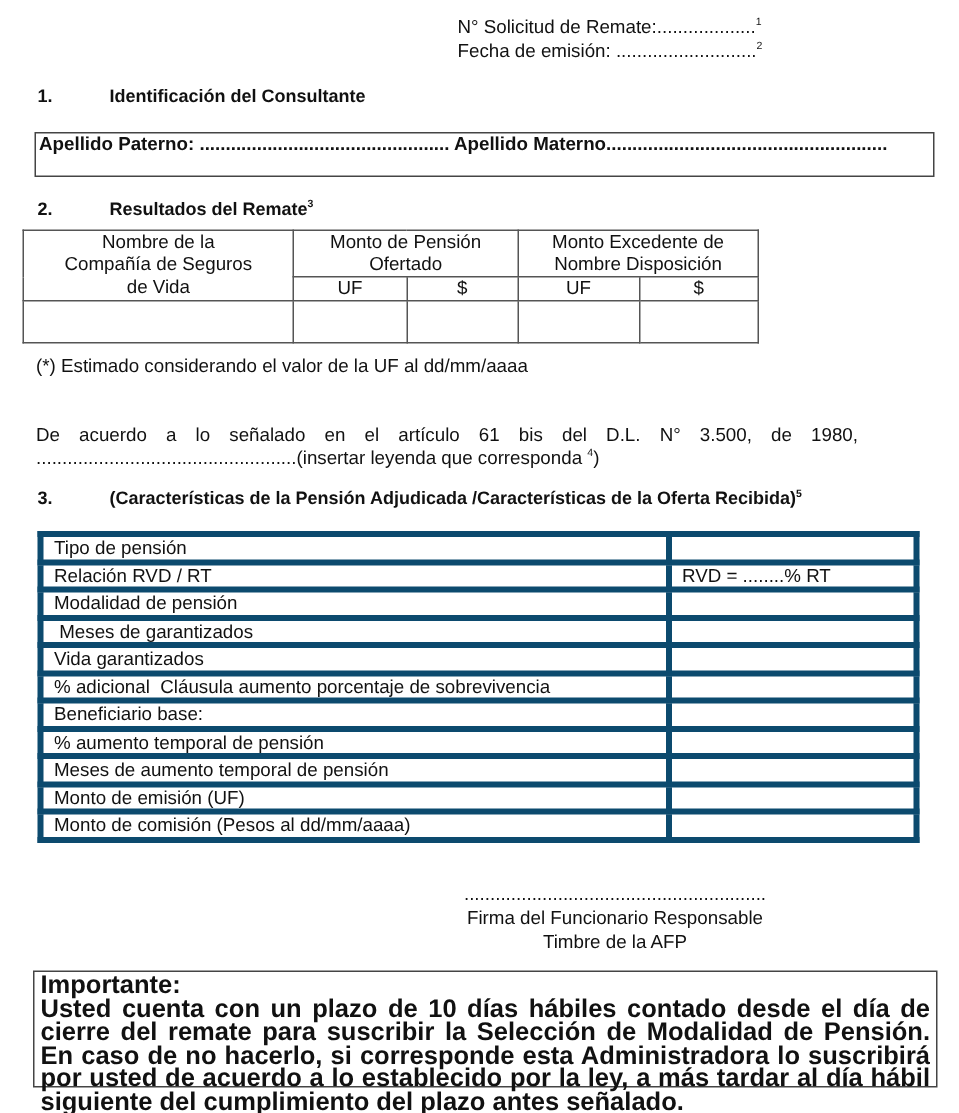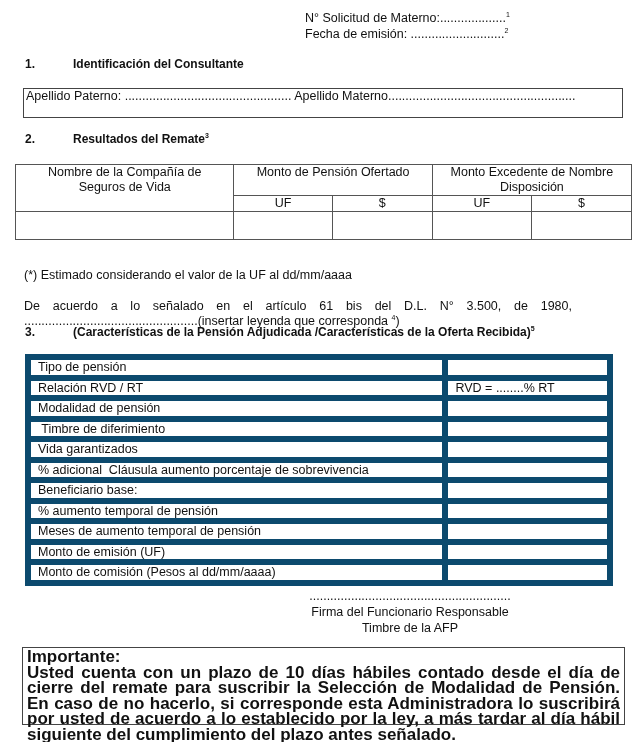--- a/index.html
+++ b/index.html
@@ -7,41 +7,41 @@
     width: 639px; height: 742px; position: relative; overflow: hidden;
     font-family: "Liberation Sans", "DejaVu Sans", sans-serif;
     color: #111; font-size: 12px;
   }
   .abs { position: absolute; }
   sup { font-size: 7px; line-height: 0; vertical-align: super; }
   .hdr { left: 305px; top: 10px; line-height: 16px; font-size: 12.5px; }
   .section-title { font-weight: bold; font-size: 12px; }
   .section-title .num { position: absolute; left: 0; }
   .section-title .txt { position: absolute; left: 48px; white-space: nowrap; }
-  .box { border: 1px solid #444; box-sizing: border-box; }
+  .box { border: 1px solid #444; box-sizing: border-box; font-weight: bold; }
   .id-box { left: 23px; top: 88px; width: 600px; height: 30px; padding: 0 2px; line-height: 14px; font-size: 12.5px; }
   .id-box .row { white-space: nowrap; overflow: hidden; }
   table { border-collapse: collapse; }
-  .t2 { left: 15px; top: 164px; width: 617px; }
+  .t2 { left: 15px; top: 153px; width: 491px; }
   .t2 td { border: 1px solid #555; text-align: center; font-size: 12.5px; padding: 0; line-height: 15px; vertical-align: top; }
   .t3 { left: 25px; top: 354px; width: 588px; }
-  .t3 td { border: 6px solid #0c4a6e; font-size: 12.5px; padding: 0 0 0 7px; height: 14.5px; line-height: 14.5px; white-space: nowrap; }
-  .note { left: 24px; top: 237px; font-size: 12.5px; margin-top: 31px; }
-  .para { left: 24px; top: 299px; width: 548px; font-size: 12.5px; line-height: 15px; }
+  .t3 td { border: 4px solid #0c4a6e; font-size: 12.5px; padding: 0 0 0 7px; height: 14.5px; line-height: 14.5px; white-space: nowrap; }
+  .note { left: 24px; top: 237px; font-size: 12.5px; }
+  .para { left: 24px; top: 283px; width: 548px; font-size: 12.5px; line-height: 15px; }
   .para .l1 { text-align: justify; text-align-last: justify; }
   .sig { left: 305px; top: 588px; font-size: 12.5px; line-height: 16px; text-align: center; width: 210px; }
   .imp { left: 22px; top: 647px; width: 603px; height: 78px; padding: 1px 4px; font-weight: bold; font-size: 17px; line-height: 15.5px; }
   .imp .body { text-align: justify; }
 </style>
 </head>
 <body>
 
 <div class="abs hdr">
   <div>
-    <span>N° Solicitud de Materno:...................</span><sup>1</sup>
+    <span>N° Solicitud de Remate:...................</span><sup>1</sup>
   </div>
   <div>
     <span>Fecha de emisión: ...........................</span><sup>2</sup>
   </div>
 </div>
 
 <div class="abs section-title" style="left:25px; top:57px; width:500px; height:16px;">
   <span class="num">1.</span>
   <span class="txt">Identificación del Consultante</span>
 </div>
@@ -109,21 +109,21 @@
       </tr>
   <tr>
         <td>Relación RVD / RT</td>
         <td>RVD = ........% RT</td>
       </tr>
   <tr>
         <td>Modalidad de pensión</td>
         <td></td>
       </tr>
   <tr>
-        <td style="white-space:pre;"> Timbre de diferimiento</td>
+        <td style="white-space:pre;"> Meses de garantizados</td>
         <td></td>
       </tr>
   <tr>
         <td>Vida garantizados</td>
         <td></td>
       </tr>
   <tr>
         <td style="white-space:pre;">% adicional  Cláusula aumento porcentaje de sobrevivencia</td>
         <td></td>
       </tr>

